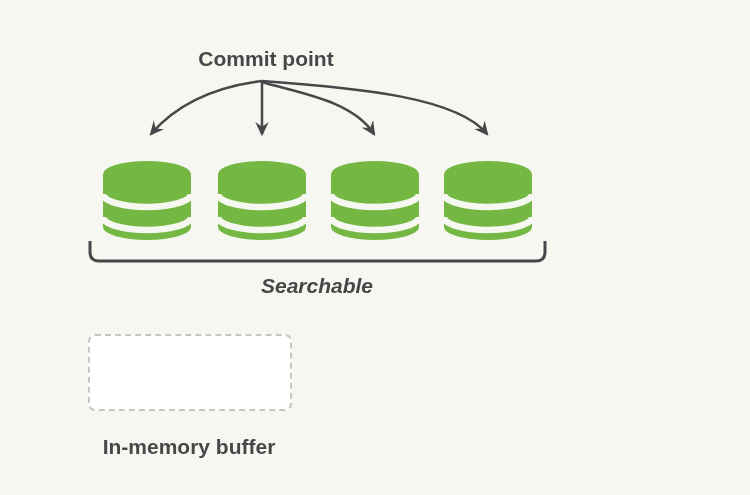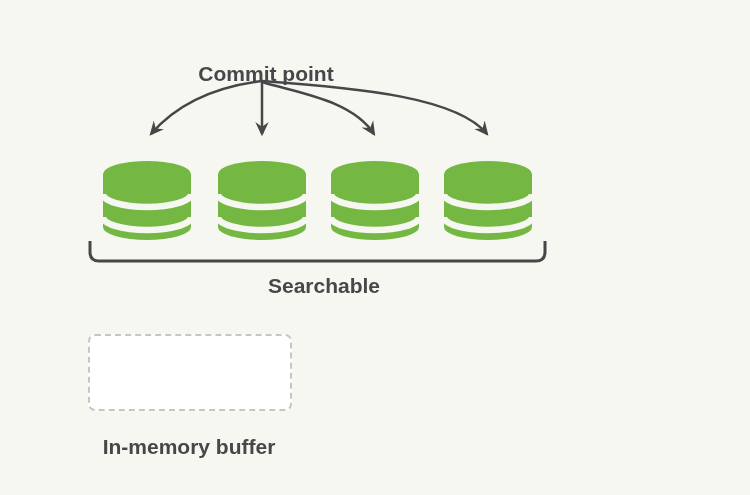--- a/index.html
+++ b/index.html
@@ -24,22 +24,22 @@
     top: 0;
   }
   .label {
     position: absolute;
     font-weight: bold;
     font-size: 21px;
     color: var(--ink, #47474A);
     text-align: center;
     white-space: nowrap;
   }
-  .label.commit     { left: 166px; top: 62px;  width: 200px; }
-  .label.searchable { left: 224px; top: 274px; width: 200px; }
+  .label.commit     { left: 166px; top: 47px;  width: 200px; }
+  .label.searchable { left: 217px; top: 274px; width: 200px; font-style: italic; }
   .label.buffer     { left: 89px;  top: 435px; width: 200px; }
 
   .buffer-box {
     position: absolute;
     left: 88px;
     top: 334px;
     width: 200px;
     height: 73px;
     background: var(--box_fill, #FFFFFF);
     border: 2px dashed var(--dash, #C6C6C6);

